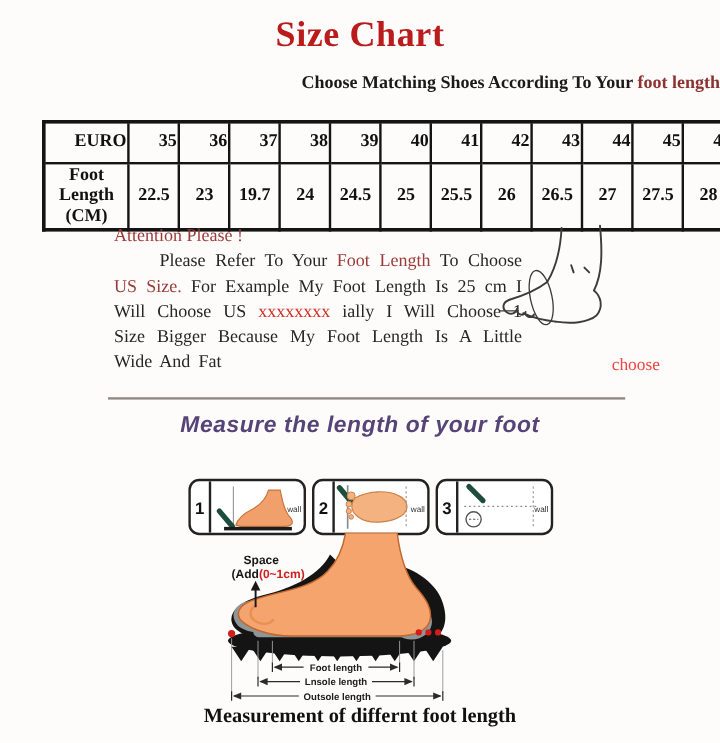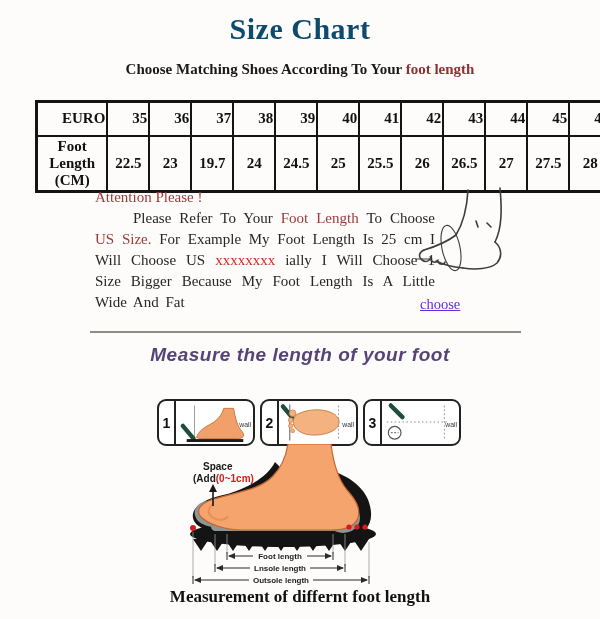--- a/index.html
+++ b/index.html
@@ -3,24 +3,24 @@
 <meta charset="utf-8">
 <style>
   * { margin:0; padding:0; box-sizing:border-box; }
   body { background:#ffffff; }
   .canvas {
     position:relative; width:600px; height:619px; margin:0 auto;
     background:#fdfcfa; font-family:"Liberation Serif", serif; overflow:hidden;
   }
   .page-title {
     position:absolute; top:12px; left:0; width:100%; text-align:center;
-    font-size:30px; font-weight:bold; color:#0c4a6e; letter-spacing:0.5px;
+    font-size:30px; font-weight:bold; color:#b91c1c; letter-spacing:0.5px;
   }
   .subtitle {
-    position:absolute; top:61px; left:0; width:100%; text-align:center;
+    position:absolute; top:61px; left:0; width:100%; text-align:right;
     font-size:15px; font-weight:bold; color:#1a1a1a;
   }
   .subtitle .hl { color:#8e3131; }
   table.size-table {
     position:absolute; left:35px; top:100px; width:562px;
     border-collapse:collapse; border:3px solid #141414;
   }
   table.size-table td {
     border:2px solid #141414; text-align:center; vertical-align:middle;
     font-weight:bold; font-size:15px; color:#111; padding:1px;
@@ -31,22 +31,22 @@
   .attention { position:absolute; left:95px; top:189px; width:340px; }
   .attention-head { font-size:15px; color:#9c3a3a; margin-bottom:2px; }
   .attention-body {
     font-size:15px; line-height:21px; color:#262626;
     text-align:justify; text-indent:38px; word-spacing:3px;
   }
   .dark-red { color:#9c3a3a; }
   .bright-red { color:#cf2d24; }
   .foot-sketch { position:absolute; left:416px; top:186px; }
   .bigger-note {
-    position:absolute; left:420px; top:296px; width:130px; text-align:left;
-    font-size:14.5px; color:#6d28d9; line-height:17px;text-decoration:underline;
+    position:absolute; left:420px; top:296px; width:130px; text-align:right;
+    font-size:14.5px; color:#ef4444; line-height:17px;
   }
   .divider { position:absolute; left:90px; top:331px; width:431px; border-top:2px solid #8f8b86; }
   .measure-heading {
     position:absolute; top:344px; left:0; width:100%; text-align:center;
     font-family:"Liberation Sans", sans-serif; font-style:italic; font-weight:bold;
     font-size:19px; color:#564478; letter-spacing:0.5px;
   }
   .panels { position:absolute; left:157px; top:399px; display:flex; gap:5px; }
   .panel {
     width:98px; height:47px; border:2px solid #222; border-radius:9px;

